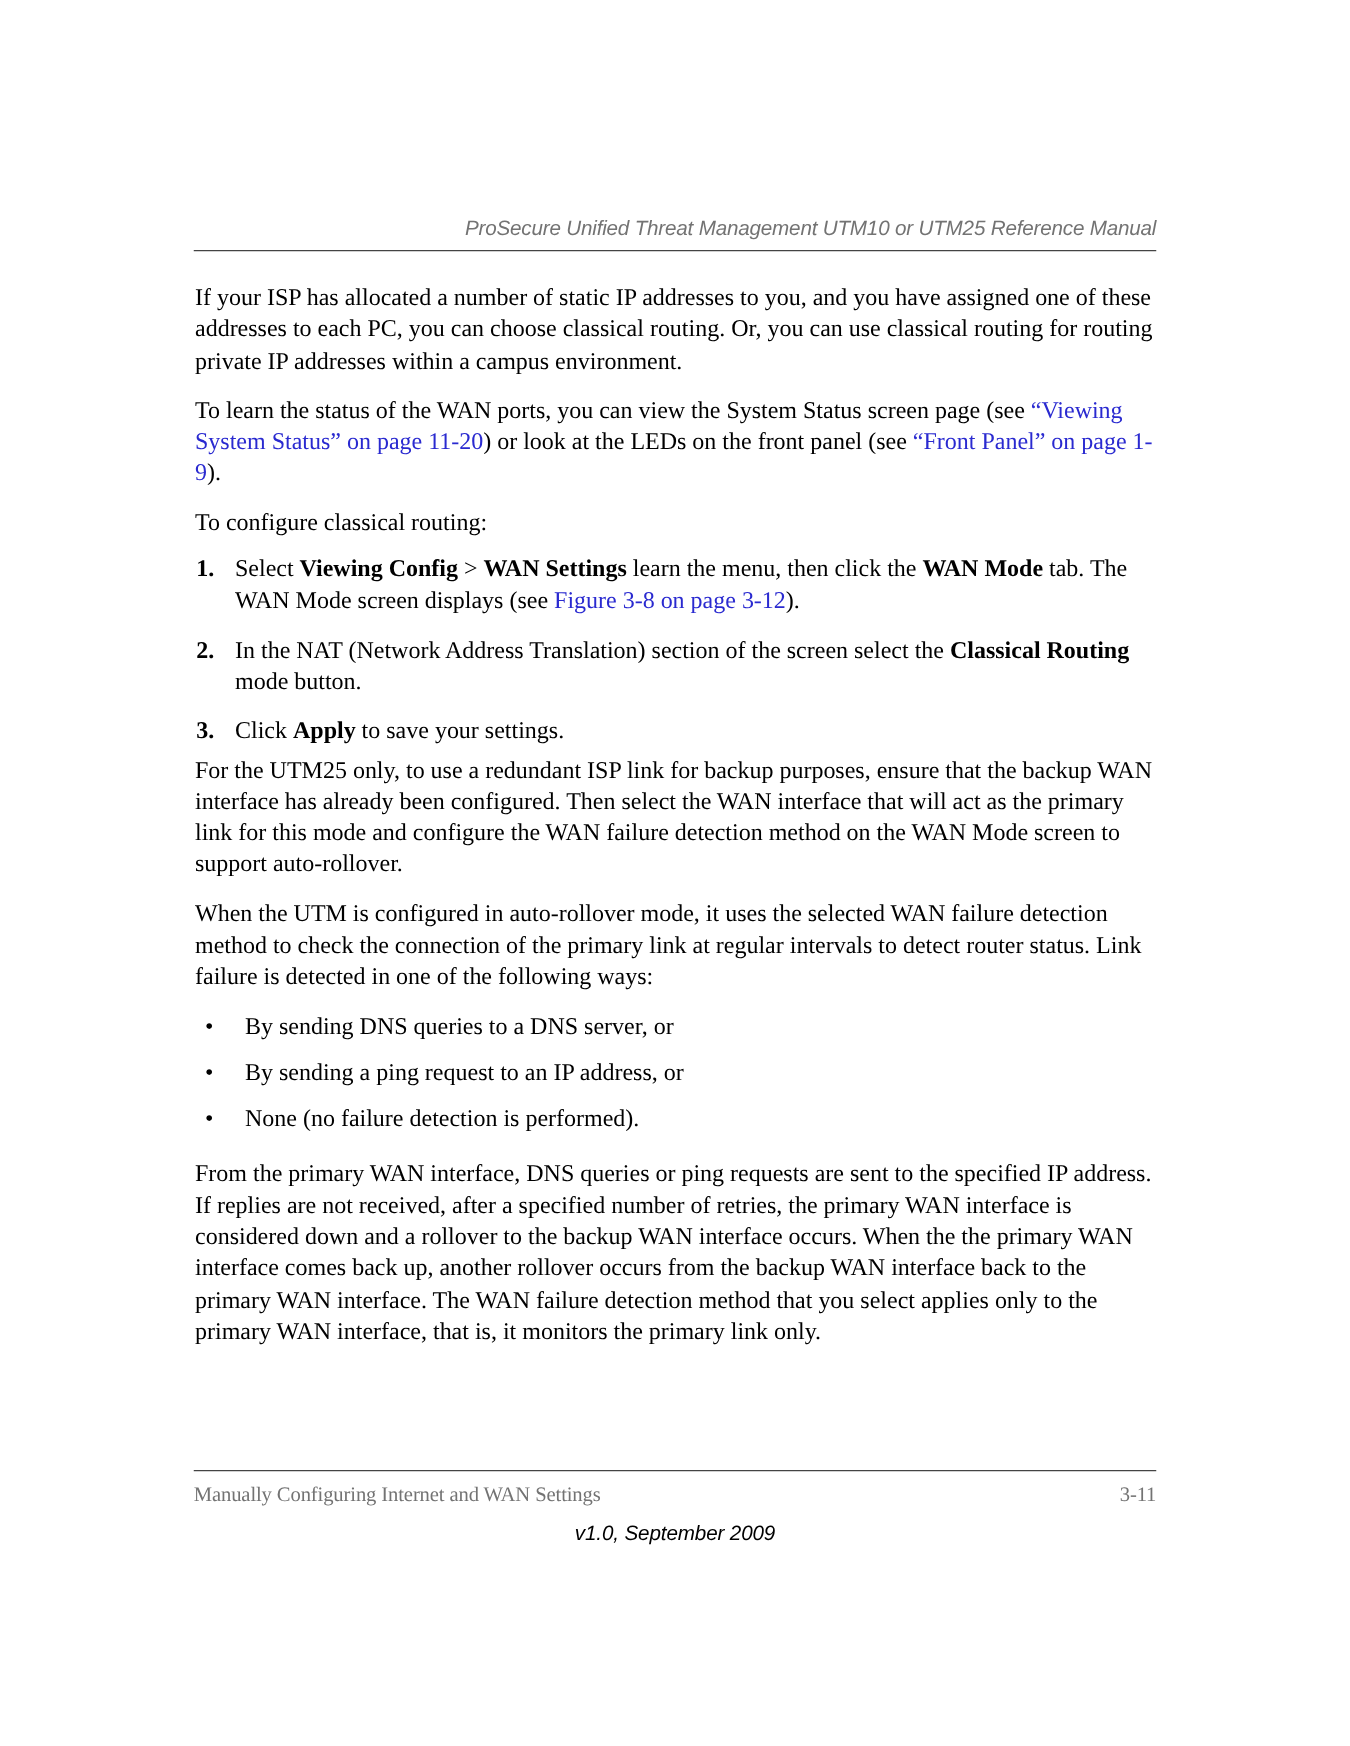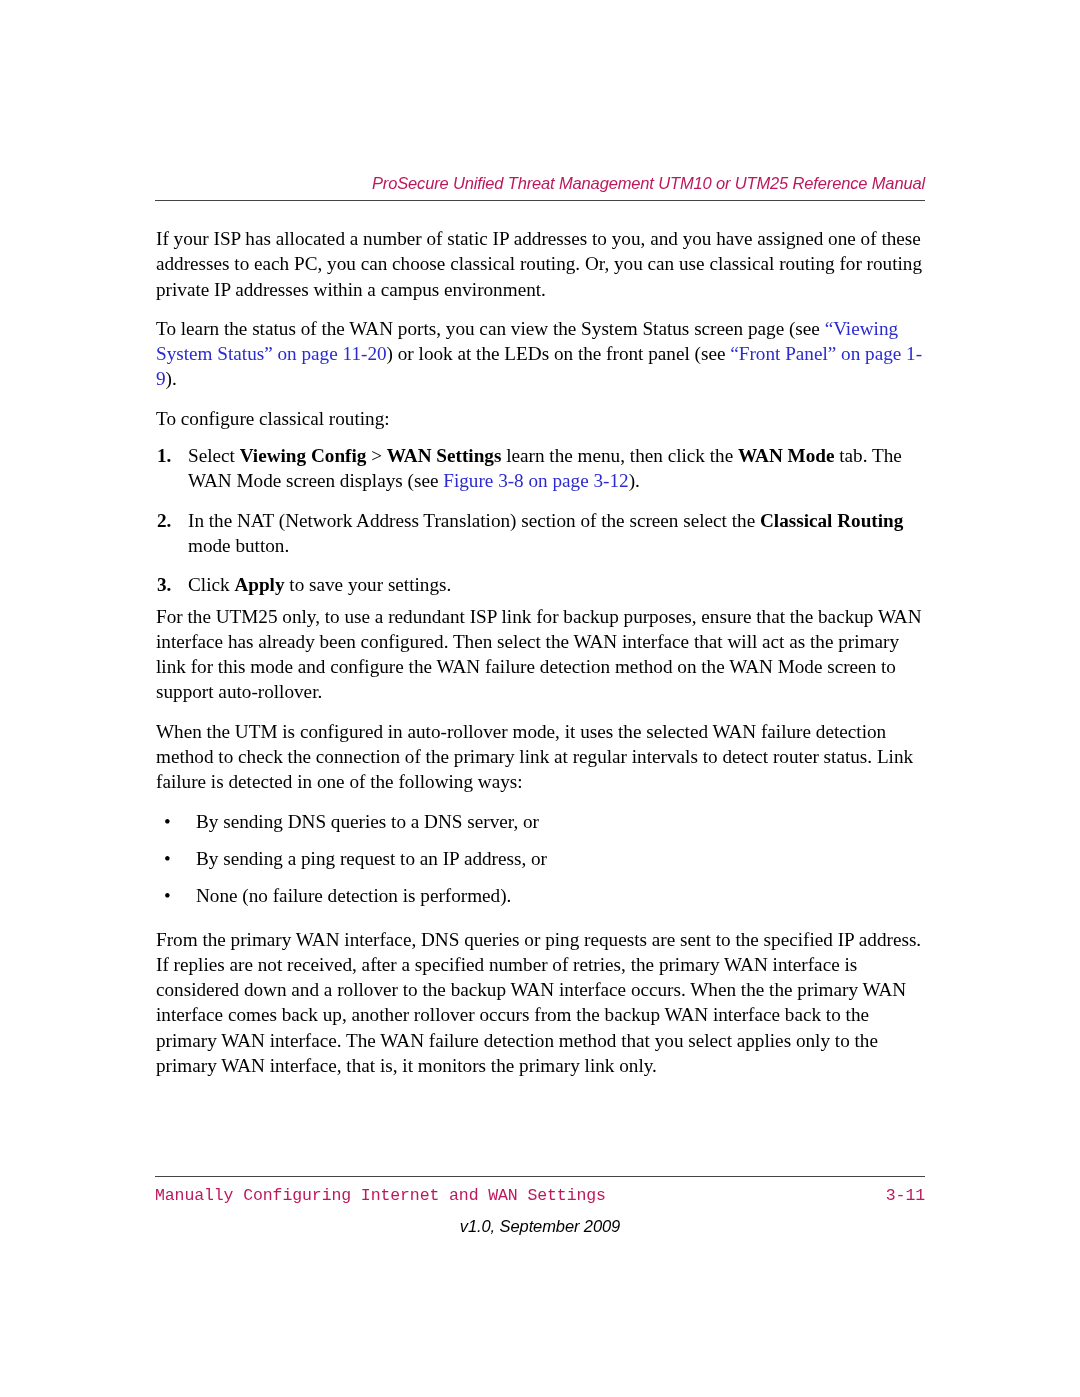--- a/index.html
+++ b/index.html
@@ -30,21 +30,21 @@
     left: 155px;
     top: 174px;
     width: 770px;
   }
   .header-title {
     font-family: "Liberation Sans", "DejaVu Sans", sans-serif;
     font-style: italic;
     font-weight: normal;
     font-size: 16.5px;
     text-align: right;
-    color: #be185d;
+    color: #737373;
     letter-spacing: -0.15px;
     white-space: nowrap;
   }
   .header-rule {
     margin-top: 7px;
     border-top: 1.6px solid #444;
     width: 770px;
   }
 
   
@@ -140,23 +140,23 @@
   }
   .footer-rule {
     border-top: 1.6px solid #444;
     width: 770px;
   }
   .footer-row {
     display: flex;
     justify-content: space-between;
     align-items: baseline;
     margin-top: 9px;
-    font-family: Liberation Mono, monospace;
+    font-family: Liberation Serif, serif;
     font-size: 16.5px;
-    color: #be185d;
+    color: #737373;
     letter-spacing: -0.1px;
   }
   .footer-version {
     margin-top: 12px;
     text-align: center;
     width: 770px;
     font-family: "Liberation Sans", "DejaVu Sans", sans-serif;
     font-style: italic;
     font-size: 16.5px;
     letter-spacing: -0.1px;

